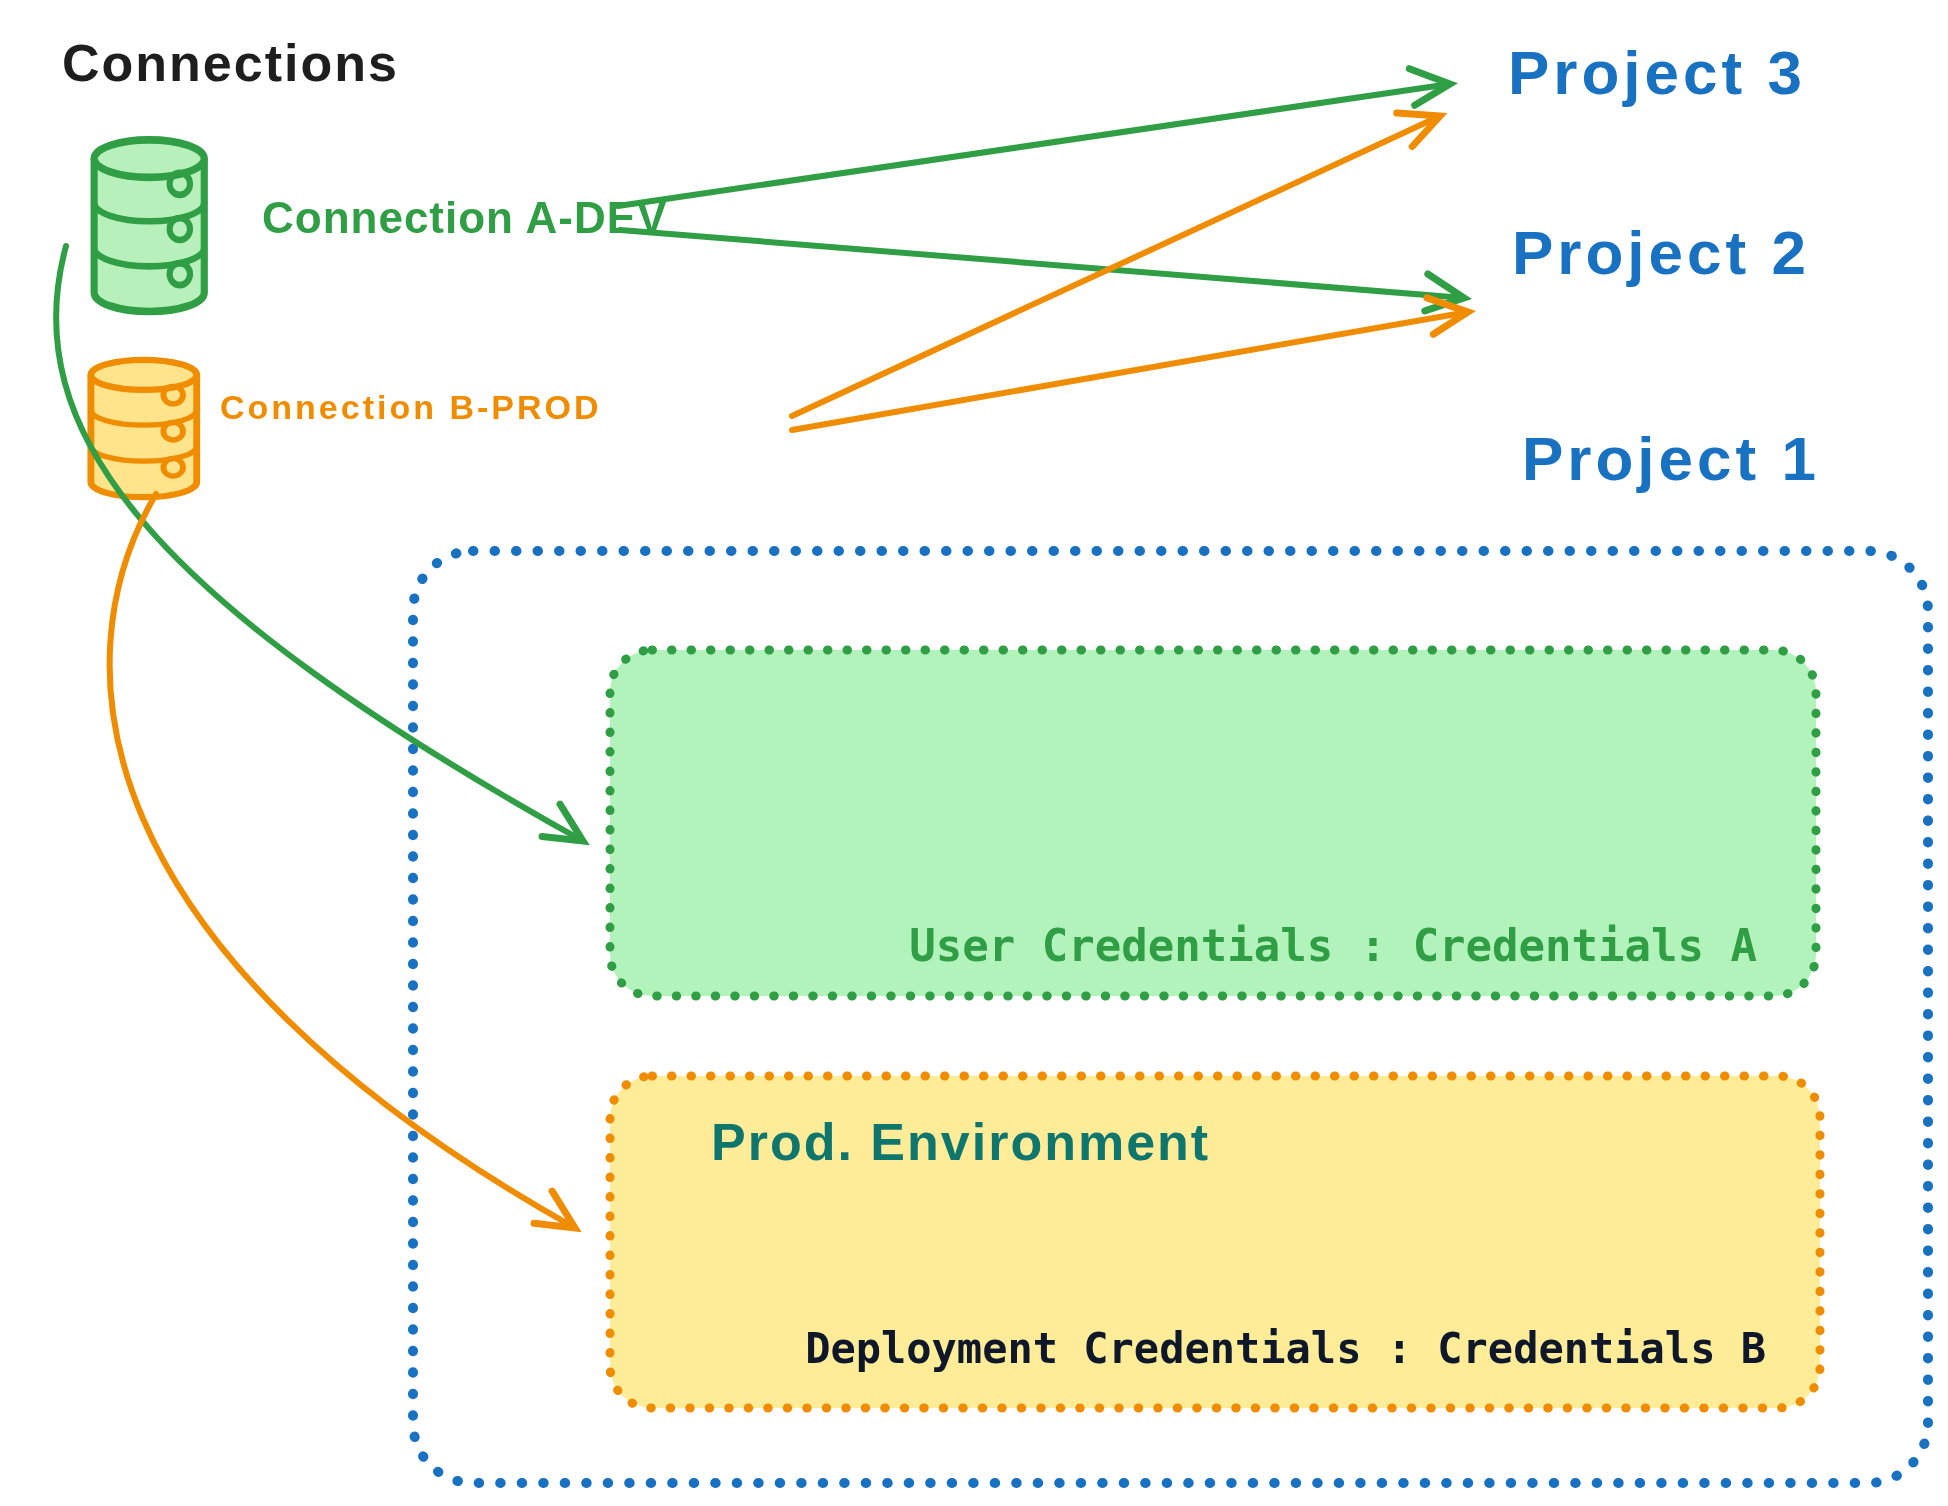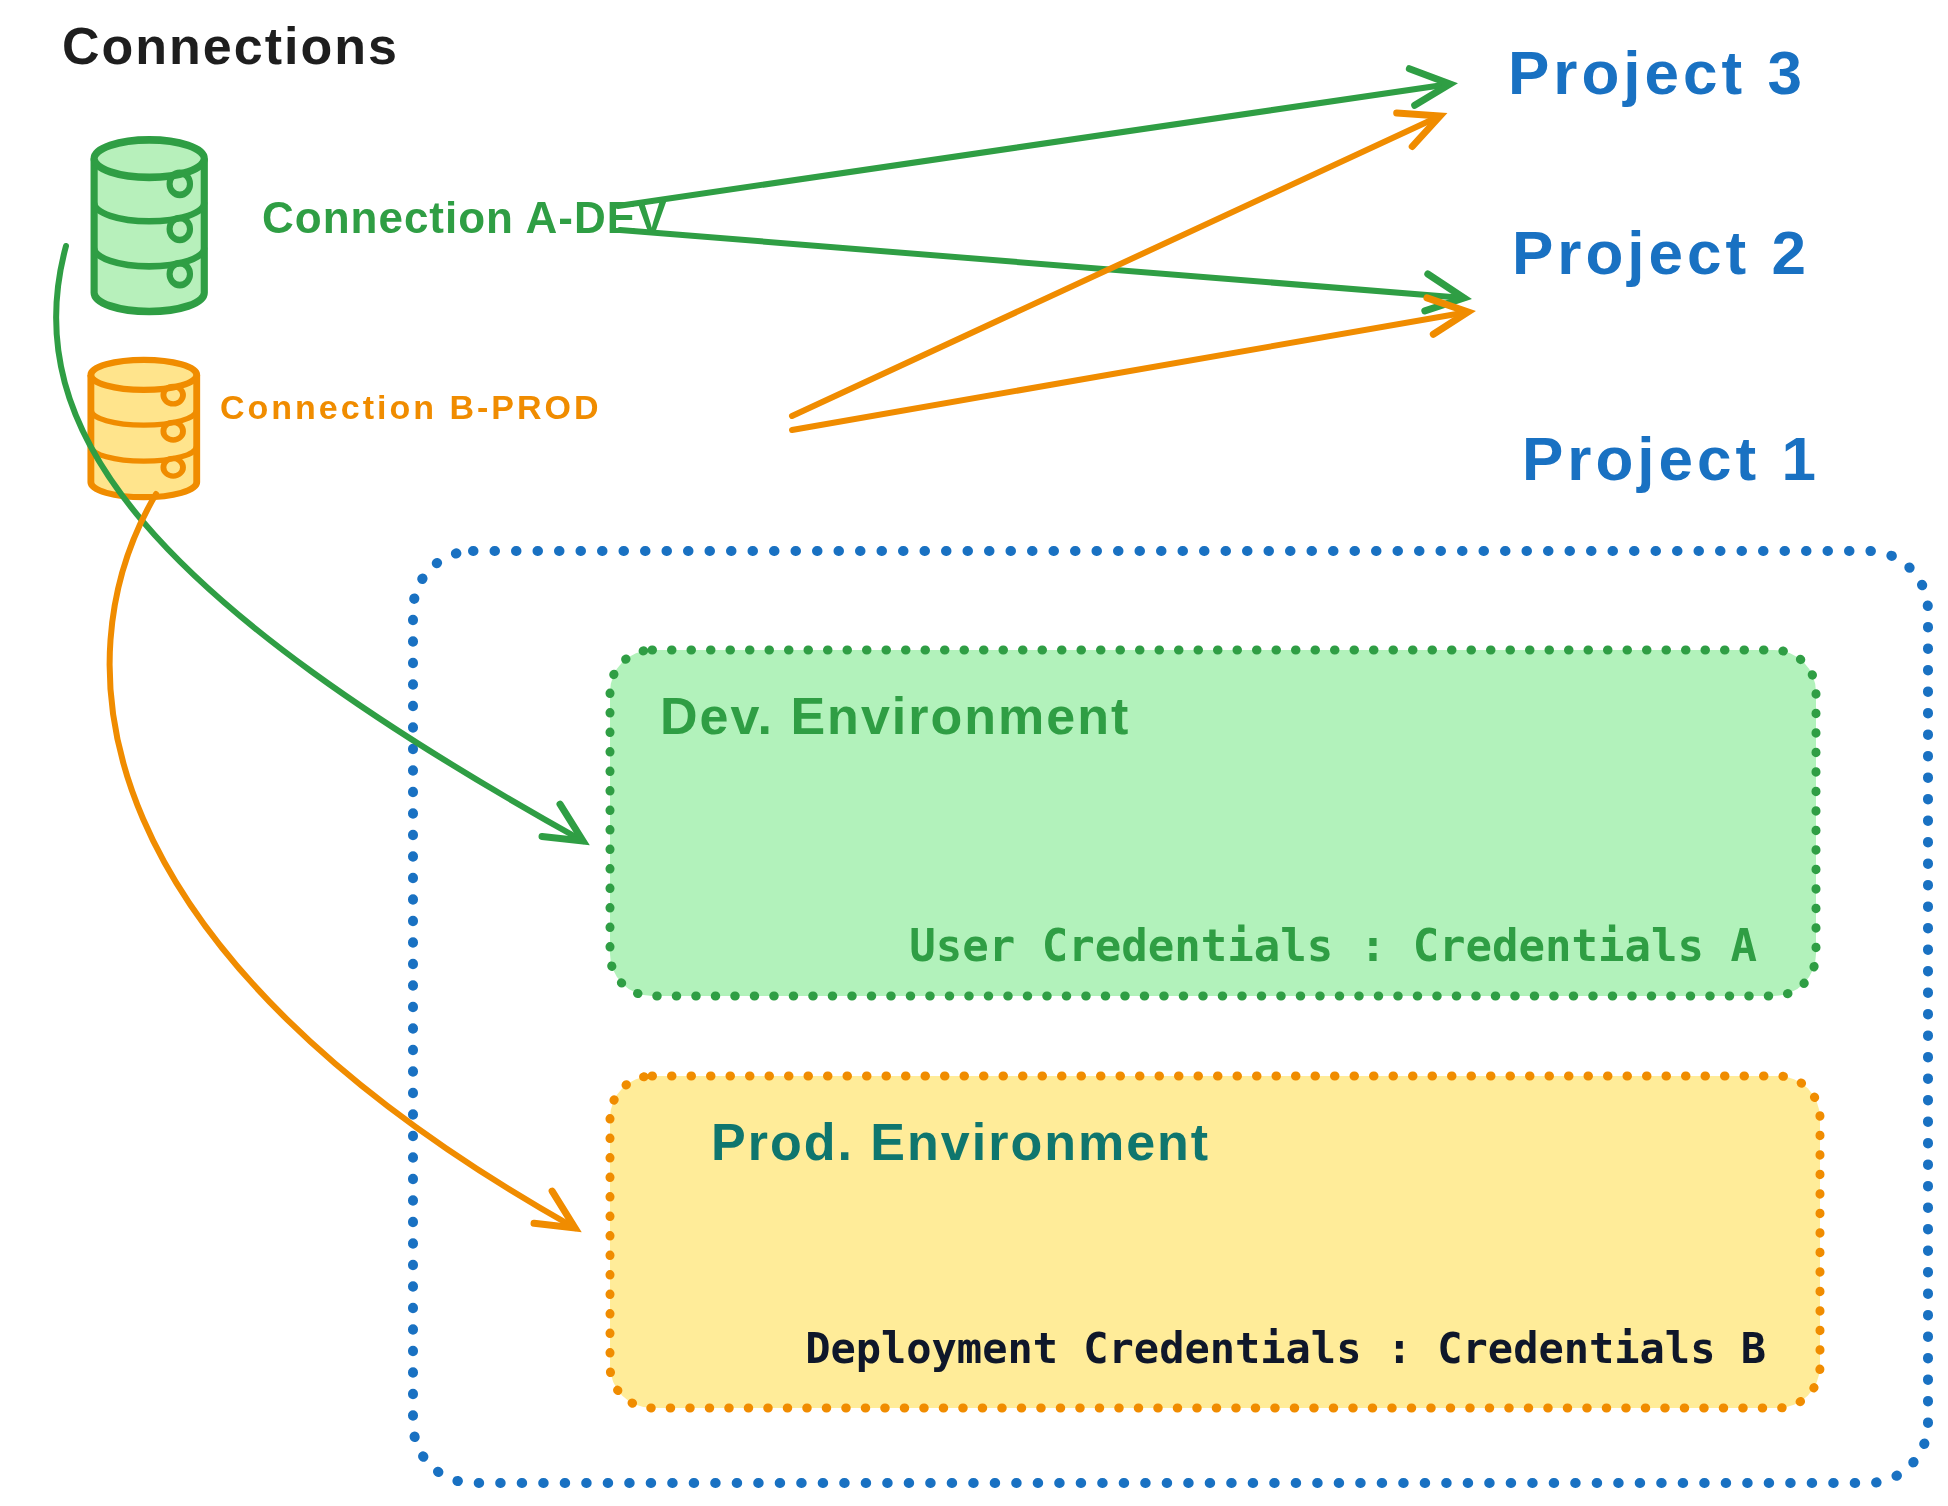--- a/index.html
+++ b/index.html
@@ -1,20 +1,20 @@
 <!DOCTYPE html>
 <html><head>
 <meta charset="utf-8">
 <style>
   html,body{margin:0;padding:0;background:#ffffff;}
   #canvas{position:relative;width:1948px;height:1506px;background:#ffffff;overflow:hidden;
           font-family:"Liberation Sans", sans-serif;}
   #overlay{position:absolute;left:0;top:0;}
   .t{position:absolute;white-space:nowrap;font-weight:700;line-height:1;}
-  .title{left:62px;top:20px;font-size:52px;letter-spacing:2px;color:#1e1e1e;}
+  .title{left:62px;top:37px;font-size:52px;letter-spacing:2px;color:#1e1e1e;}
   .conn-a{left:228px;top:196px;font-size:44px;letter-spacing:1px;color:#2f9e44;margin-left:34px;}
   .conn-b{left:220px;top:390px;font-size:34px;letter-spacing:3px;color:#f08c00;}
   .proj{color:#1971c2;font-size:62px;letter-spacing:4px;}
   .p3{left:1508px;top:42px;}
   .p2{left:1512px;top:222px;text-align:center;}
   .p1{left:1522px;top:428px;}
   .env-title{font-size:52px;letter-spacing:2px;}
   .dev-title{left:660px;top:690px;color:#2f9e44;}
   .prod-title{left:711px;top:1116px;color:#0f766e;}
   .cred{font-family:"DejaVu Sans Mono", monospace;font-weight:700;}
@@ -73,19 +73,18 @@
 
   <div class="t title">Connections</div>
 
   <div class="t conn-a">Connection A-DEV</div>
   <div class="t conn-b">Connection B-PROD</div>
 
   <div class="t proj p3">Project 3</div>
   <div class="t proj p2">Project 2</div>
   <div class="t proj p1">Project 1</div>
 
-  <div class="t env-title dev-title">Dev. Environment</div>
   <div class="t cred dev-cred">User Credentials : Credentials A</div>
 
   <div class="t env-title prod-title">Prod. Environment</div>
   <div class="t cred prod-cred">Deployment Credentials : Credentials B</div>
 
 </div>
 
 </body></html>

